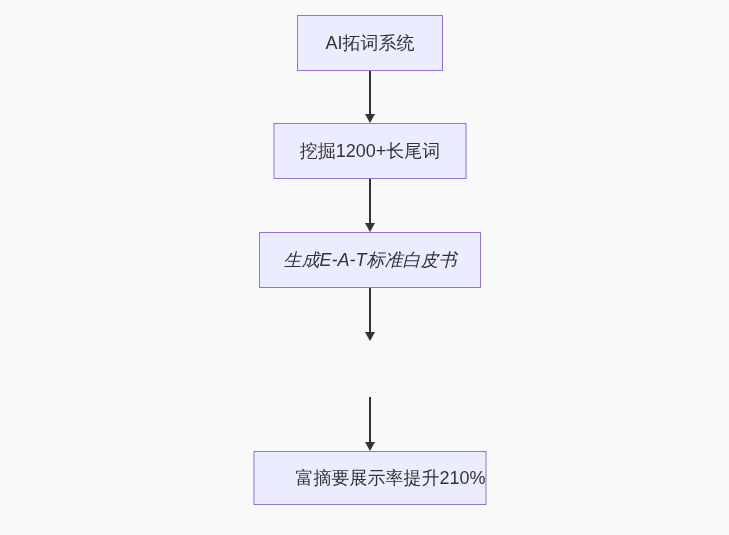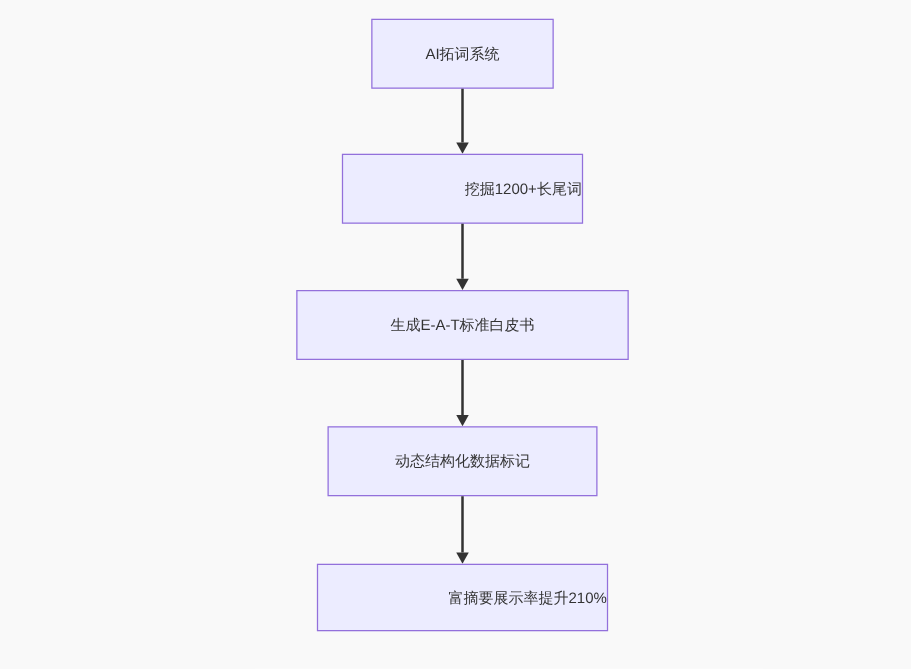--- a/index.html
+++ b/index.html
@@ -21,26 +21,26 @@
     left: 370px;
     transform: translateX(-50%);
     height: 56px;
     background: var(--node-fill, #ececff);
     border: 1px solid var(--node-border, #9370db);
     box-sizing: border-box;
     display: flex;
     align-items: center;
     justify-content: center;
     color: var(--node-text, #333333);
-    font-size: 12px;
+    font-size: 18px;
     white-space: nowrap;
   }
   .n1 { top: 15px;  width: 146px; }
-  .n2 { top: 123px; width: 193px; justify-content: flex-end; }
-  .n3 { top: 232px; width: 266px; }
+  .n2 { top: 123px; width: 193px; }
+  .n3 { top: 232px; width: 222px; font-style: italic; }
   .n4 { top: 341px; width: 216px; }
   .n5 { top: 451px; width: 233px; height: 54px; justify-content: flex-end; }
   .arrow {
     position: absolute;
     left: 370px;
     transform: translateX(-50%);
     width: 12px;
     display: flex;
     flex-direction: column;
     align-items: center;
@@ -87,23 +87,20 @@
 
   <div class="node n3">
     <span>生成E-A-T标准白皮书</span>
   </div>
 
   <div class="arrow a3">
     <div class="shaft"></div>
     <div class="head"></div>
   </div>
 
-  <div class="node n4">
-    <span>动态结构化数据标记</span>
-  </div>
 
   <div class="arrow a4">
     <div class="shaft"></div>
     <div class="head"></div>
   </div>
 
   <div class="node n5">
     <span>富摘要展示率提升210%</span>
   </div>
 

